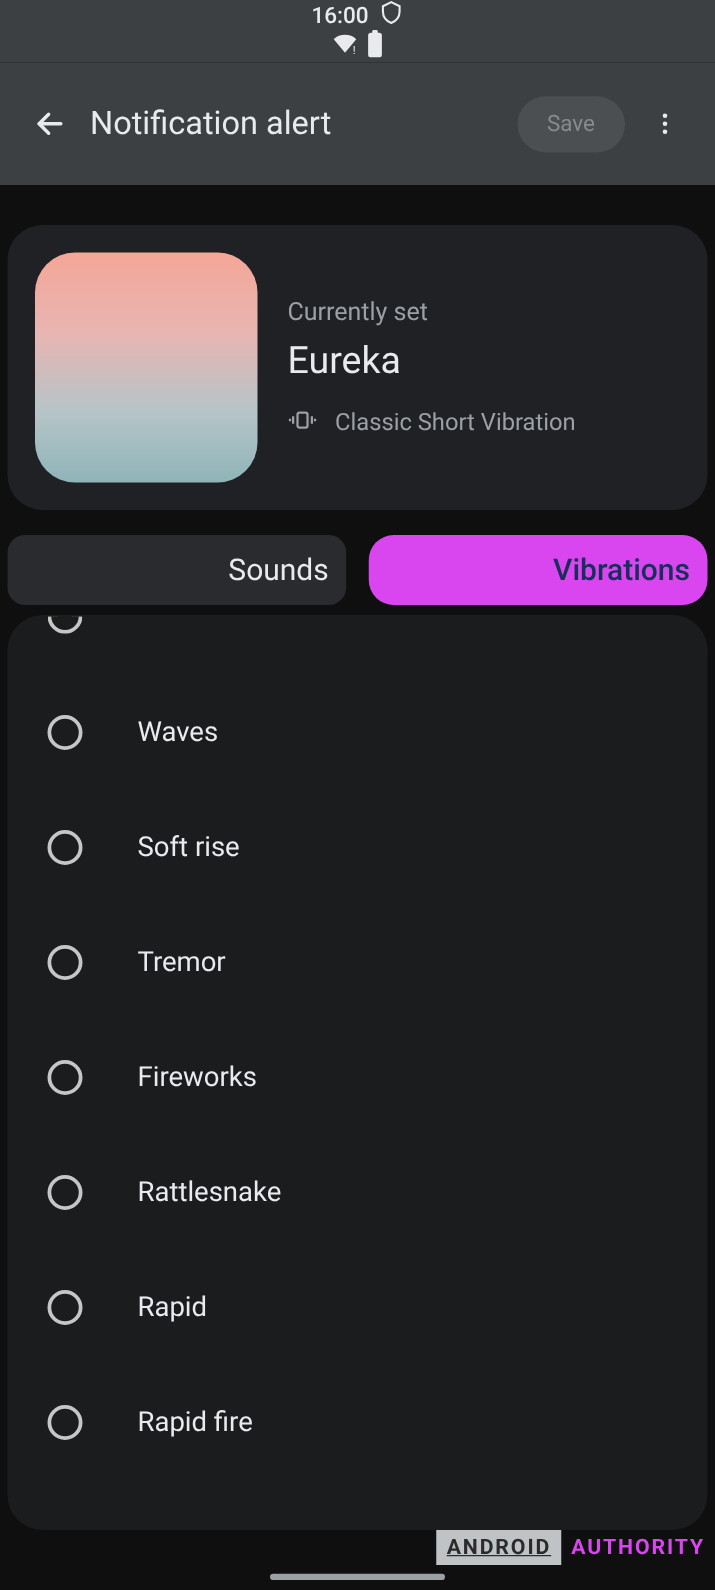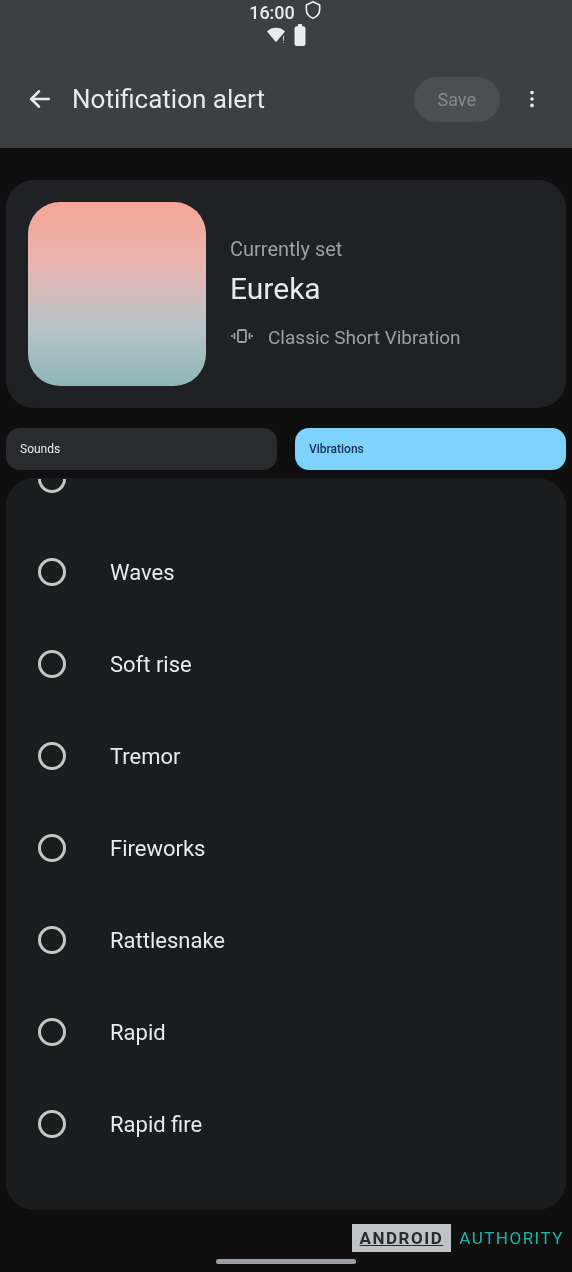--- a/index.html
+++ b/index.html
@@ -123,33 +123,34 @@
     }
     .tabs {
       display: flex;
       gap: 18px;
       margin-bottom: 8px;
     }
     .tab {
       flex: 1;
       padding: 14px;
       border-radius: 14px;
-      text-align: left;
-      font-size: 12px;
+      text-align: right;
+      font-size: 24px;
       cursor: pointer;
       border: none;
     }
     .tab-inactive {
       background: #2a2b2e;
       color: #e8eaed;
     }
     .tab-active {
-      background: #7dd3fc;
+      background: #d946ef;
       color: #1a2e5c;
       font-weight: 500;
+      border-radius: 20px;
     }
     .list-container {
       background: #1b1c1e;
       border-radius: 28px;
       padding: 0 0 40px 0;
       overflow: hidden;
     }
     .list-cutoff {
       display: flex;
       align-items: center;
@@ -195,24 +196,24 @@
     .wm-android {
       background: #c0c3c6;
       color: #2b2b2b;
       padding: 4px 8px;
       font-size: 17px;
       font-weight: 700;
       letter-spacing: 1.5px;
       text-decoration: underline;
     }
     .wm-authority {
-      color: #14b8a6;
+      color: #d946ef;
       padding: 4px 8px;
       font-size: 17px;
-      font-weight: 400;
+      font-weight: 700;
       letter-spacing: 1.5px;
     }
     .nav-handle {
       position: absolute;
       bottom: 8px;
       left: 50%;
       transform: translateX(-50%);
       width: 140px;
       height: 5px;
       background: #9aa0a6;

